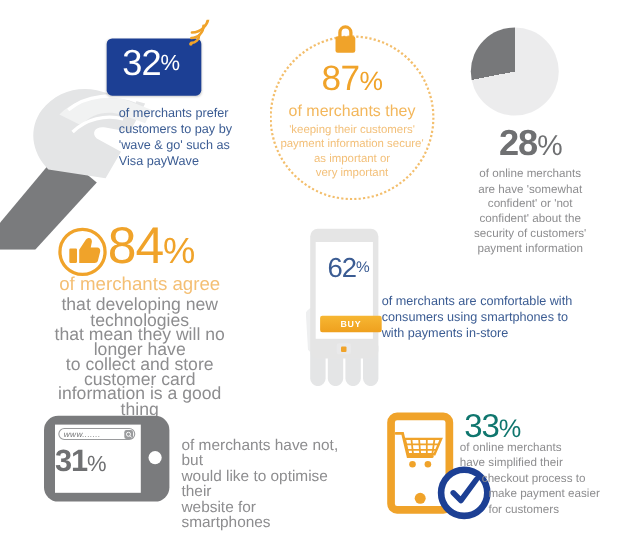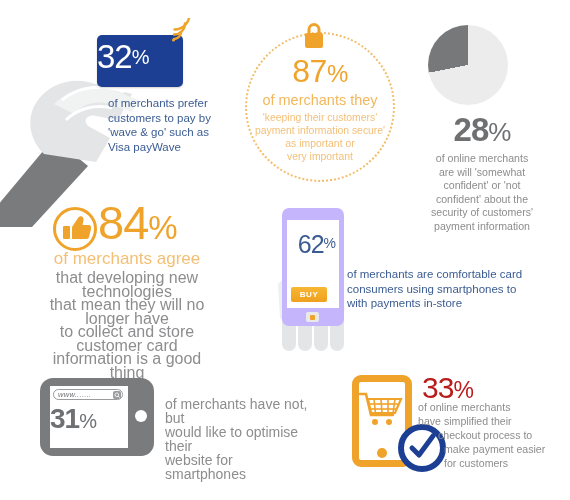--- a/index.html
+++ b/index.html
@@ -19,21 +19,21 @@
 
   
   #wavego-hand{left:-8px;top:42px;width:170px;height:185px;}
   #card-32{
     left:97px;top:35px;width:86px;height:52px;
     background:#1c3f94;border-radius:5px;
     box-shadow:0 1px 2px rgba(0,0,0,.18);
   }
   #card-32 .num{
     position:absolute;left:0;right:6px;top:3px;
-    text-align:left;color:#ffffff;
+    text-align:center;color:#ffffff;
     font-size:33px;font-weight:300;letter-spacing:-1px;
     font-family:"Liberation Sans", sans-serif;
   }
   #card-32 .num .pc{font-size:20px;vertical-align:4px;}
   #wave-icon{left:168px;top:18px;width:26px;height:26px;}
   #wavego-text{left:108px;top:96px;width:108px;}
 
   
   #circle87{
     left:245px;top:32px;width:150px;height:150px;
@@ -58,29 +58,29 @@
   #pie28-wrap .body{color:#8d8d8f;font-size:10.6px;line-height:13.6px;margin-top:2px;}
 
   
   #thumb-icon{left:52px;top:206px;width:46px;height:46px;}
   #n84{left:98px;top:196px;font-size:47px;color:#f0a32a;font-weight:300;letter-spacing:-1px;line-height:54px;}
   #n84 .pc{font-size:33px;}
   #t84-sub{left:38px;top:249px;width:178px;text-align:center;font-size:17px;color:#f4bf74;line-height:20px;}
   #t84-body{left:34px;top:271px;width:186px;text-align:center;}
 
   
-  #phone62{left:282px;top:208px;width:62px;height:118px;background:#c4b5fd;border-radius:7px;}
+  #phone62{left:282px;top:208px;width:62px;height:118px;background:#e5e5e5;border-radius:7px;}
   #phone62 .screen{position:absolute;left:5px;top:12px;width:52px;height:88px;background:#ffffff;}
   #phone62 .screen .num{
     position:absolute;left:0;right:4px;top:10px;text-align:right;
     color:#3b5c93;font-size:25px;font-weight:300;letter-spacing:-1px;
   }
   #phone62 .screen .num .pc{font-size:14px;vertical-align:5px;}
   #phone62 .buy{
-    position:absolute;left:4px;bottom:6px;width:36px;height:15px;
+    position:absolute;left:4px;bottom:6px;width:56px;height:15px;
     background:linear-gradient(#f7b733,#efa01e);border-radius:2px;
     color:#ffffff;font-size:8px;font-weight:700;letter-spacing:.6px;
     display:flex;align-items:center;justify-content:center;
   }
   #phone62 .cam{position:absolute;left:23px;top:5px;width:14px;height:3px;}
   #phone62 .cam i{display:inline-block;width:3px;height:3px;border-radius:50%;background:#8e9ac4;margin-right:3px;}
   #phone62 .home{
     position:absolute;left:24px;bottom:4px;width:13px;height:10px;
     background:#e9e9ea;border-radius:2px;display:flex;align-items:center;justify-content:center;
   }
@@ -114,21 +114,21 @@
     left:352px;top:375px;width:60px;height:92px;
     border:7px solid #f0a32a;border-radius:9px;box-sizing:border-box;background:#ffffff;
   }
   #tab33 .home{position:absolute;left:50%;bottom:2px;margin-left:-5px;width:10px;height:10px;border-radius:50%;background:#f0a32a;}
   #cart-icon{left:359px;top:391px;width:46px;height:38px;}
   #check-circle{
     left:398px;top:424px;width:48px;height:48px;border-radius:50%;
     border:6px solid #1c3f94;box-sizing:border-box;background:#ffffff;
   }
   #check-mark{left:406px;top:432px;width:32px;height:32px;}
-  #n33{left:422px;top:371px;font-size:30px;color:#b91c1c;font-weight:300;letter-spacing:-1px;line-height:34px;}
+  #n33{left:422px;top:371px;font-size:30px;color:#0f766e;font-weight:300;letter-spacing:-1px;line-height:34px;}
   #n33 .pc{font-size:23px;}
   #t33{left:418px;top:400px;width:150px;color:#8d8d8f;font-size:10.6px;line-height:14px;}
   #t33 .l2{margin-left:0px;}
   #t33 .l3{margin-left:20px;}
   #t33 .l4{margin-left:26px;}
   #t33 .l5{margin-left:26px;}
 </style>
 </head>
 <body>
 
@@ -189,21 +189,21 @@
       <path d="M9 14 V9.5 A5 5 0 0 1 19 9.5 V14" fill="none" stroke="#f0a32a" stroke-width="3"></path>
       <rect x="5" y="13" width="18" height="15" rx="2" fill="#f0a32a"></rect>
     </svg>
   </div>
 
   <div class="abs" id="pie28"></div>
   <div class="abs" id="pie28-wrap">
     <div class="big"><span>28</span><span class="pc">%</span></div>
     <div class="body">
       <div>of online merchants</div>
-      <div>are will 'somewhat</div>
+      <div>are have 'somewhat</div>
       <div>confident' or 'not</div>
       <div>confident' about the</div>
       <div>security of customers'</div>
       <div>payment information</div>
     </div>
   </div>
 
   <div class="abs" id="thumb-icon">
     <svg viewBox="0 0 46 46" width="46" height="46">
       <circle cx="23" cy="23" r="20.5" fill="none" stroke="#f0a32a" stroke-width="3"></circle>
@@ -238,21 +238,21 @@
     <div class="screen">
       <div class="num"><span>62</span><span class="pc">%</span></div>
       <div class="buy">BUY</div>
     </div>
     <div class="home">
         <b></b>
       </div>
   </div>
 
   <div class="abs blue-body" id="t62">
-    <div>of merchants are comfortable card</div>
+    <div>of merchants are comfortable with</div>
     <div>consumers using smartphones to</div>
     <div>with payments in-store</div>
   </div>
 
   <div class="abs" id="dev31">
     <div class="screen">
       <div class="urlbar">
         <span>www.......</span>
         <div class="mag">
           <svg viewBox="0 0 8 8" width="7" height="7">

